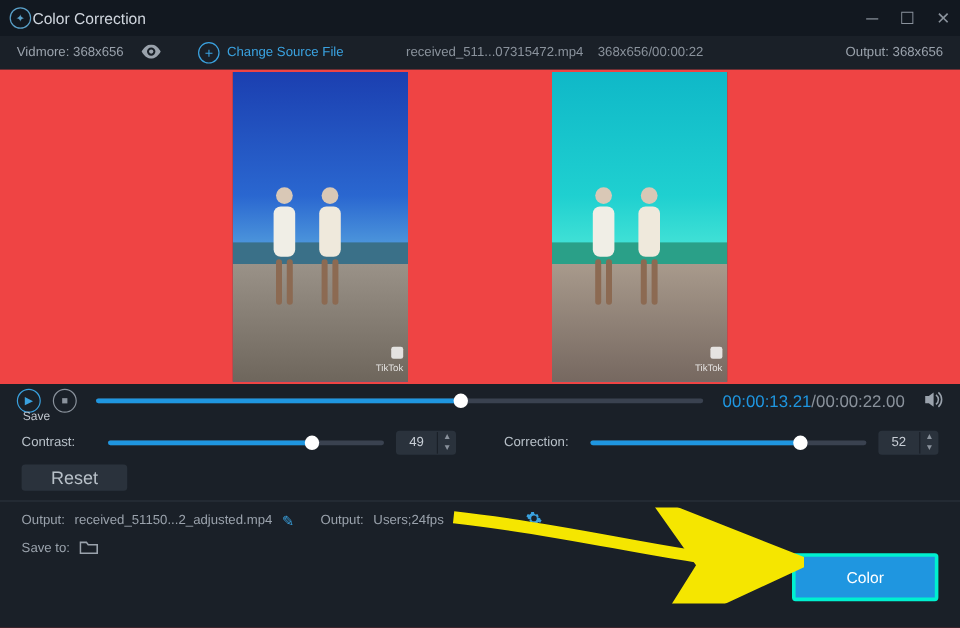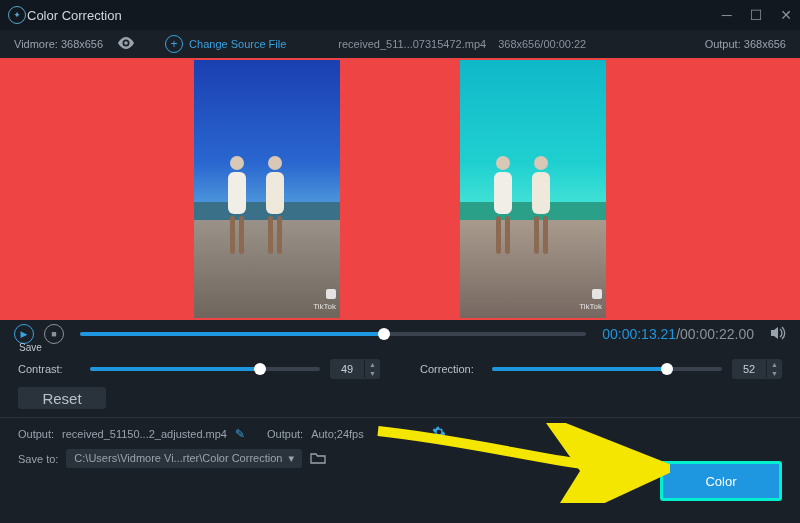--- a/index.html
+++ b/index.html
@@ -200,30 +200,29 @@
     <div class="reset">Reset</div>
   </div>
 
 <div class="divider"></div>
 
 <div class="outrow">
   <span>Output:</span>
   <span>received_51150...2_adjusted.mp4</span>
   <span class="pen">✎</span>
   <span style="margin-left:14px">Output:</span>
-  <span>Auto;24fps</span>
+  <span>Users;24fps</span>
   <span class="gear" style="margin-left:60px">
     <svg width="14" height="14" viewBox="0 0 24 24">
         <path fill="#3aa2e0" d="M12 8a4 4 0 100 8 4 4 0 000-8zm9 4a7 7 0 01-.1 1.2l2 1.6-2 3.4-2.4-.9a7 7 0 01-2 1.2l-.4 2.5h-4l-.4-2.5a7 7 0 01-2-1.2l-2.4.9-2-3.4 2-1.6A7 7 0 013 12a7 7 0 01.1-1.2l-2-1.6 2-3.4 2.4.9a7 7 0 012-1.2L8 3h4l.4 2.5a7 7 0 012 1.2l2.4-.9 2 3.4-2 1.6A7 7 0 0121 12z"></path>
       </svg>
   </span>
 </div>
 <div class="outrow" style="padding-top:2px">
   <span>Save to:</span>
-  <span class="pathbox"><span>C:\Users\Vidmore Vi...rter\Color Correction</span>&nbsp;&nbsp;▾</span>
   <span class="fld">
     <svg width="16" height="13" viewBox="0 0 16 13">
         <path fill="none" stroke="#9aa2ac" stroke-width="1.3" d="M1 3h5l1.5 2H15v7H1z"></path>
       </svg>
   </span>
 </div>
 
 <div class="export">Color</div>
 
 <svg class="arrow" width="300" height="80">

